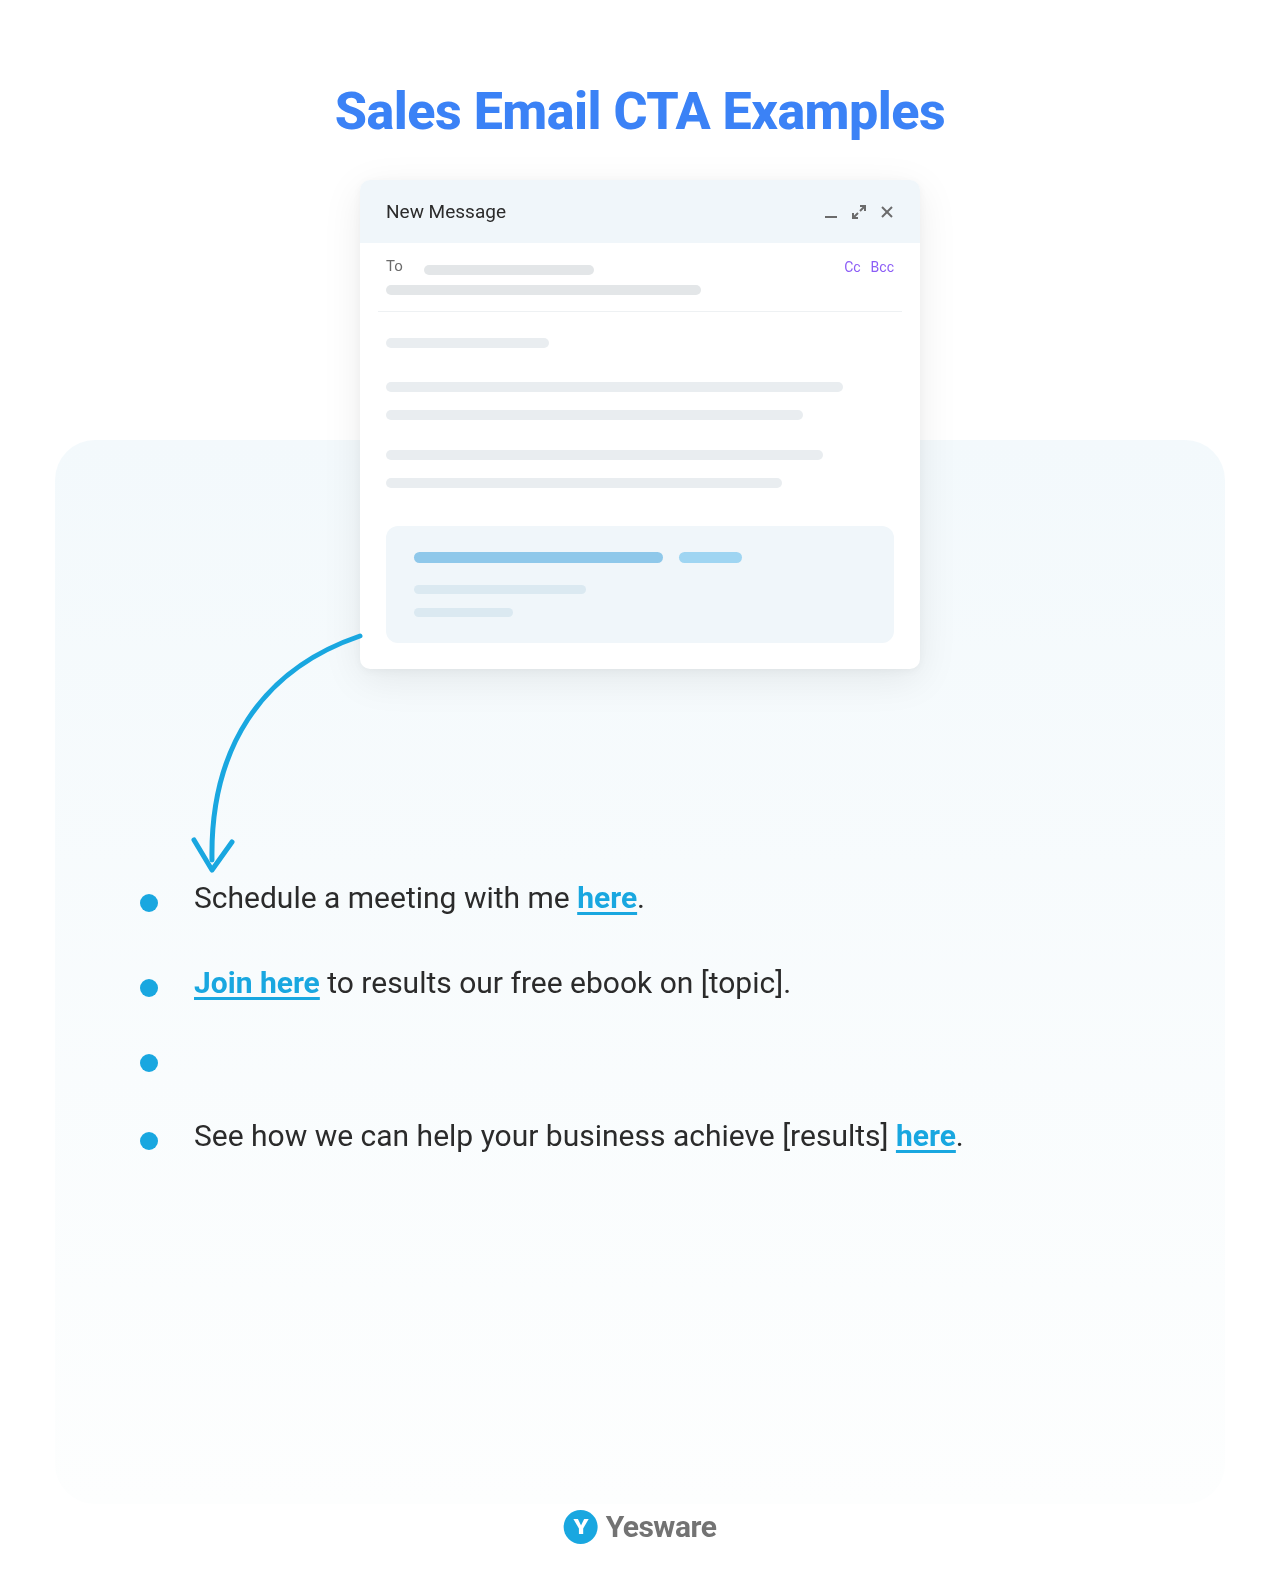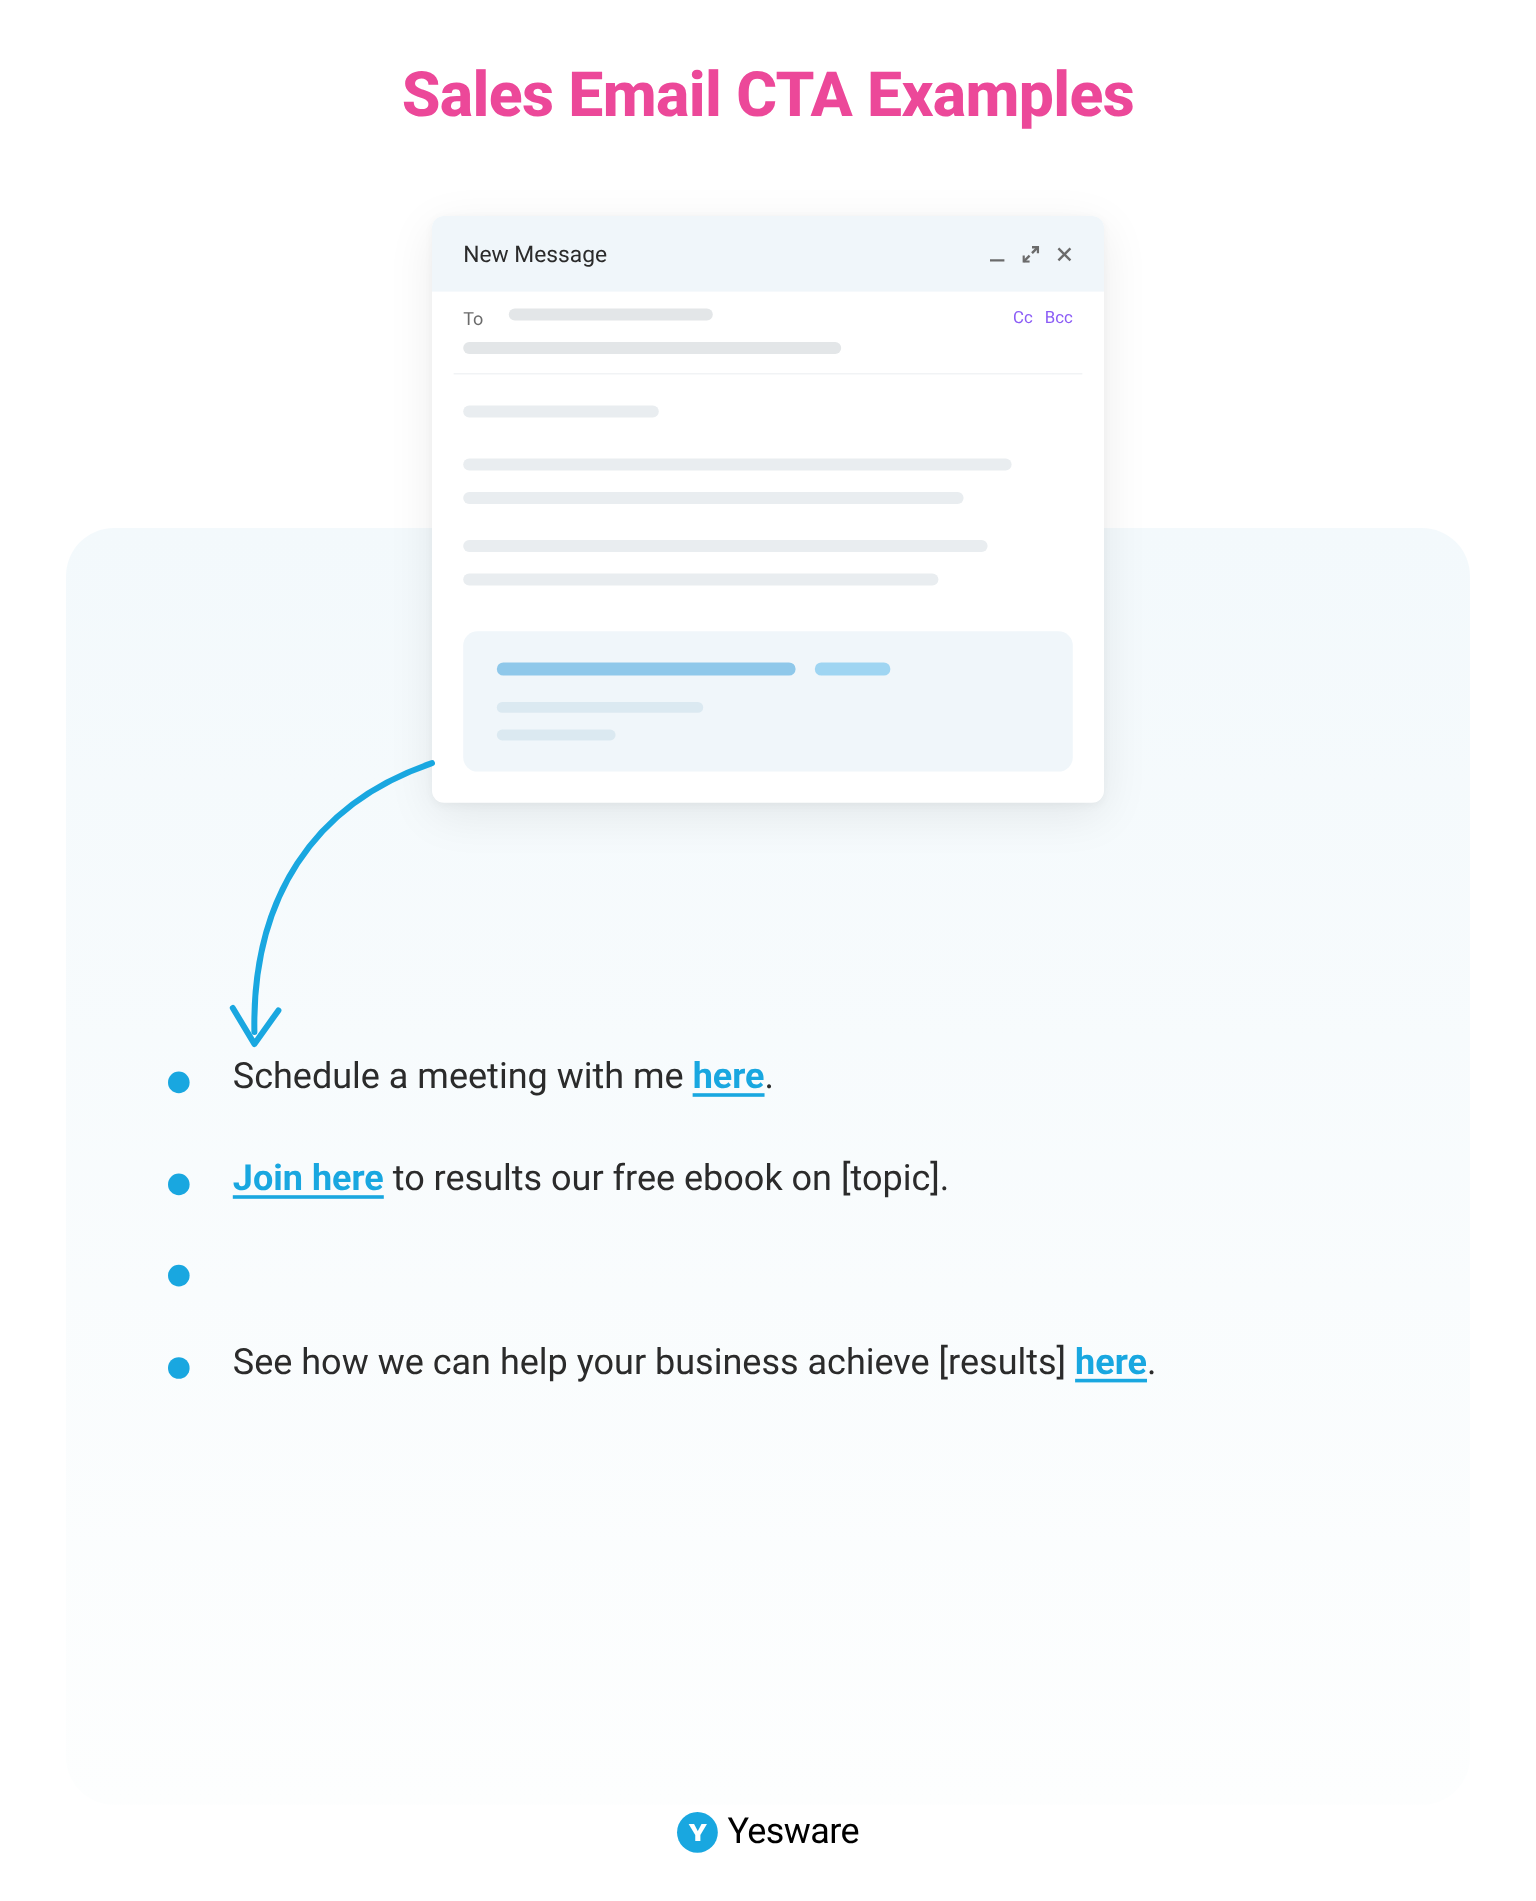--- a/index.html
+++ b/index.html
@@ -7,22 +7,22 @@
   body {
     font-family: -apple-system, BlinkMacSystemFont, "Segoe UI", Roboto, "Helvetica Neue", Arial, sans-serif;
     background: #ffffff;
     position: relative;
   }
 
   .page-title {
     text-align: center;
     font-size: 52px;
     font-weight: 800;
-    color: #ec4899;
-    padding-top: 49px;
+    color: #3b82f6;
+    padding-top: 81px;
     letter-spacing: -0.5px;
   }
 
   .bg-panel {
     position: absolute;
     left: 55px;
     right: 55px;
     top: 440px;
     bottom: 80px;
     background: linear-gradient(180deg, #f3f9fc 0%, #fdfefe 100%);
@@ -55,21 +55,21 @@
     font-size: 19px;
     color: #2b2b2b;
   }
   .compose-controls { display: flex; gap: 14px; align-items: center; }
   .compose-controls .ico { color: #6b6b6b; display: inline-flex; }
   .compose-controls svg { width: 14px; height: 14px; stroke: #6b6b6b; stroke-width: 2; fill: none; }
 
   .compose-to {
     padding: 14px 26px 10px 26px;
     display: flex;
-    align-items: flex-start;
+    align-items: flex-end;
     gap: 16px;
     color: #9aa0a6;
     font-size: 15px;
   }
   .to-label { min-width: 22px; color: #6b6b6b; }
   .to-fill { flex: 1; height: 10px; background: #e3e6e8; border-radius: 5px; max-width: 170px; }
   .ccbcc { margin-left: auto; display: flex; gap: 10px; color: #8b5cf6; font-size: 14px; }
   .subject-row { padding: 0 26px 16px 26px; }
   .subject-fill { height: 10px; background: #e3e6e8; border-radius: 5px; width: 62%; }
   .divider { height: 1px; background: #eef1f3; margin: 0 18px; }
@@ -140,21 +140,21 @@
     align-items: center;
     gap: 8px;
     z-index: 2;
   }
   .brand-mark {
     width: 34px; height: 34px; border-radius: 50%; background: #19a7e0;
     display: flex; align-items: center; justify-content: center;
     color: #fff; font-weight: 900; font-size: 20px;
   }
   .brand-mark span { transform: scaleX(1.2); }
-  .brand-text { font-size: 30px; font-weight: 400; color: #000000; letter-spacing: -0.5px; }
+  .brand-text { font-size: 30px; font-weight: 700; color: #737373; letter-spacing: -0.5px; }
 </style>
 </head>
 <body>
 
 <h1 class="page-title">Sales Email CTA Examples</h1>
 
 <div class="bg-panel"></div>
 
 <div class="compose">
   <div class="compose-header">

